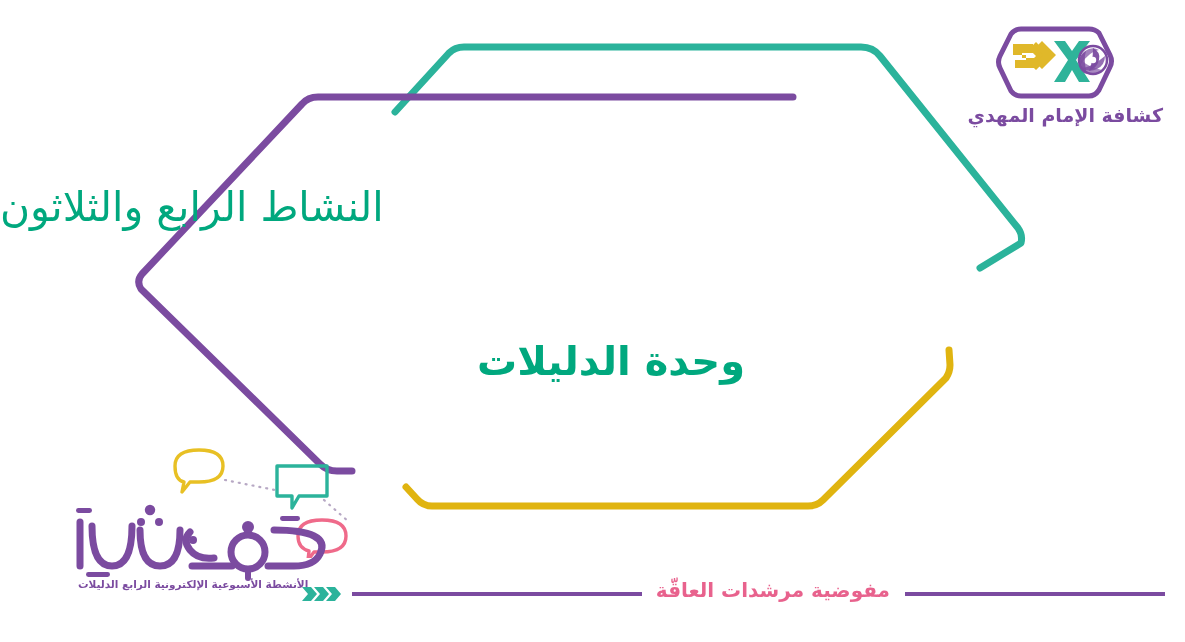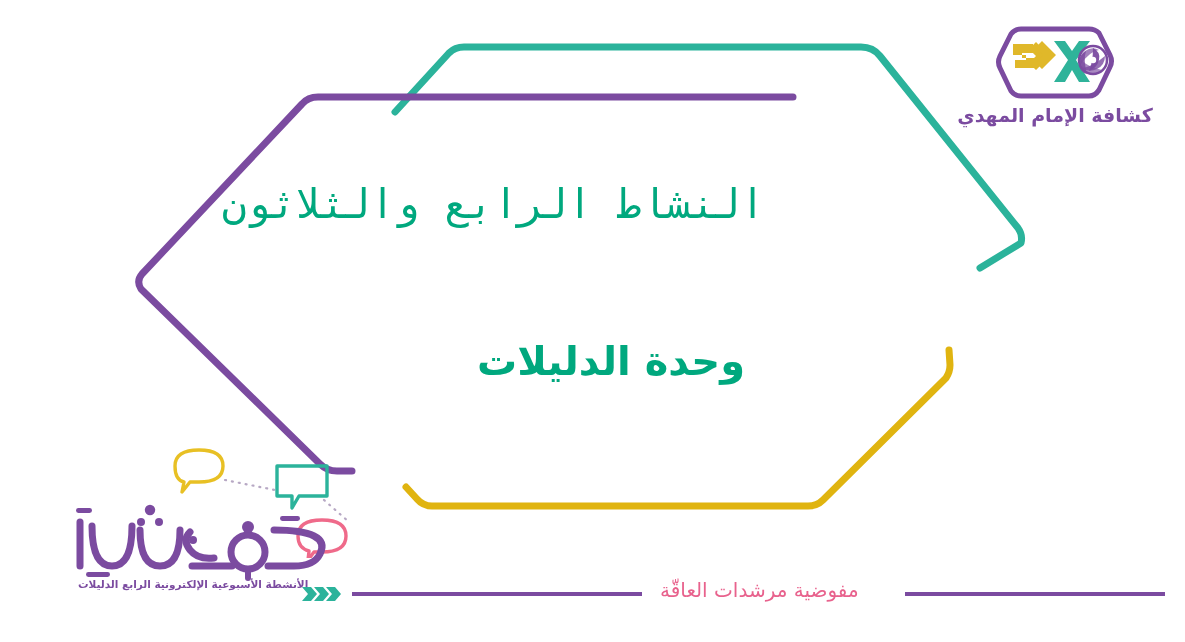--- a/index.html
+++ b/index.html
@@ -27,23 +27,22 @@
     height: 642px;
     pointer-events: none;
   }
 
   
   #title-block {
     position: absolute;
     left: 0;
     top: 178px;
     width: 987px;
-    text-align: center;
-    direction: rtl;
-    font-family: Liberation Mono, monospace;
+    text-align: left;
+    direction: rtl;
   }
   .title-line {
     color: #00a87e;
     font-size: 41px;
     font-weight: 400;
     line-height: 1.42;
     letter-spacing: 0.5px;
     white-space: nowrap;
   }
   #subtitle {
@@ -77,20 +76,21 @@
     margin: 0 auto;
   }
   #scouts-logo-text {
     margin-top: 2px;
     color: #7b4ba0;
     font-size: 19px;
     font-weight: 700;
     letter-spacing: 0px;
     white-space: nowrap;
     direction: rtl;
+    text-align: right;
   }
 
   
   #jamaatuna-logo {
     position: absolute;
     left: 62px;
     top: 438px;
     width: 310px;
     height: 175px;
   }
@@ -137,21 +137,21 @@
   #footer-rule-right { left: 905px;  width: 260px; }
   #footer-text {
     position: absolute;
     left: 660px;
     top: -5px;
     width: 230px;
     text-align: left;
     direction: rtl;
     color: #e8628d;
     font-size: 20px;
-    font-weight: 400;
+    font-weight: 700;
     white-space: nowrap;
   }
 </style>
 </head>
 <body>
 
 <div id="poster">
 
   <svg id="deco-layer" viewBox="0 0 1185 642" xmlns="http://www.w3.org/2000/svg">
 

